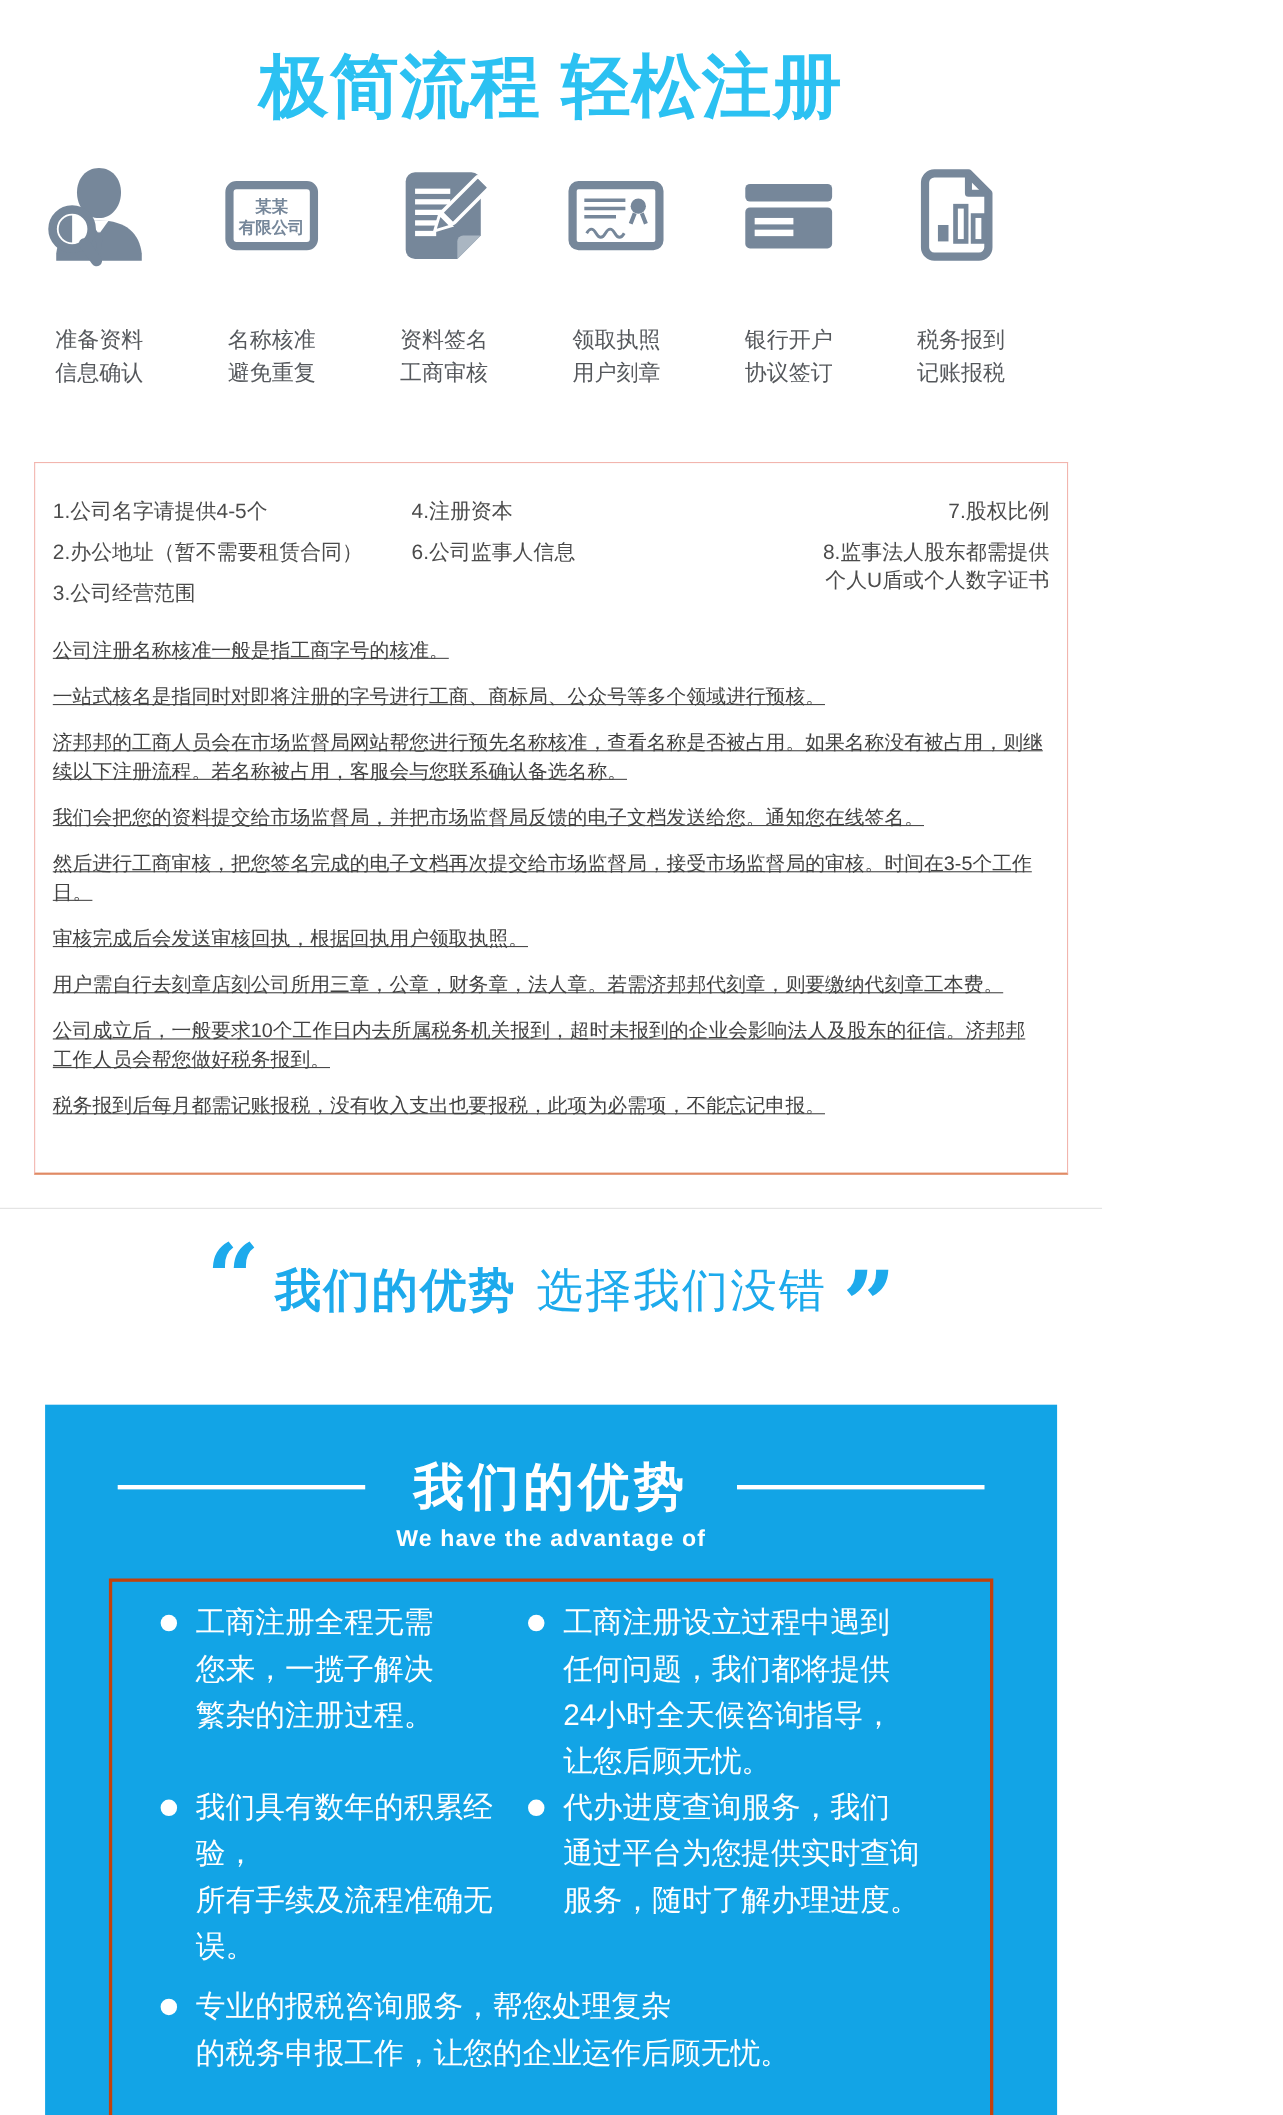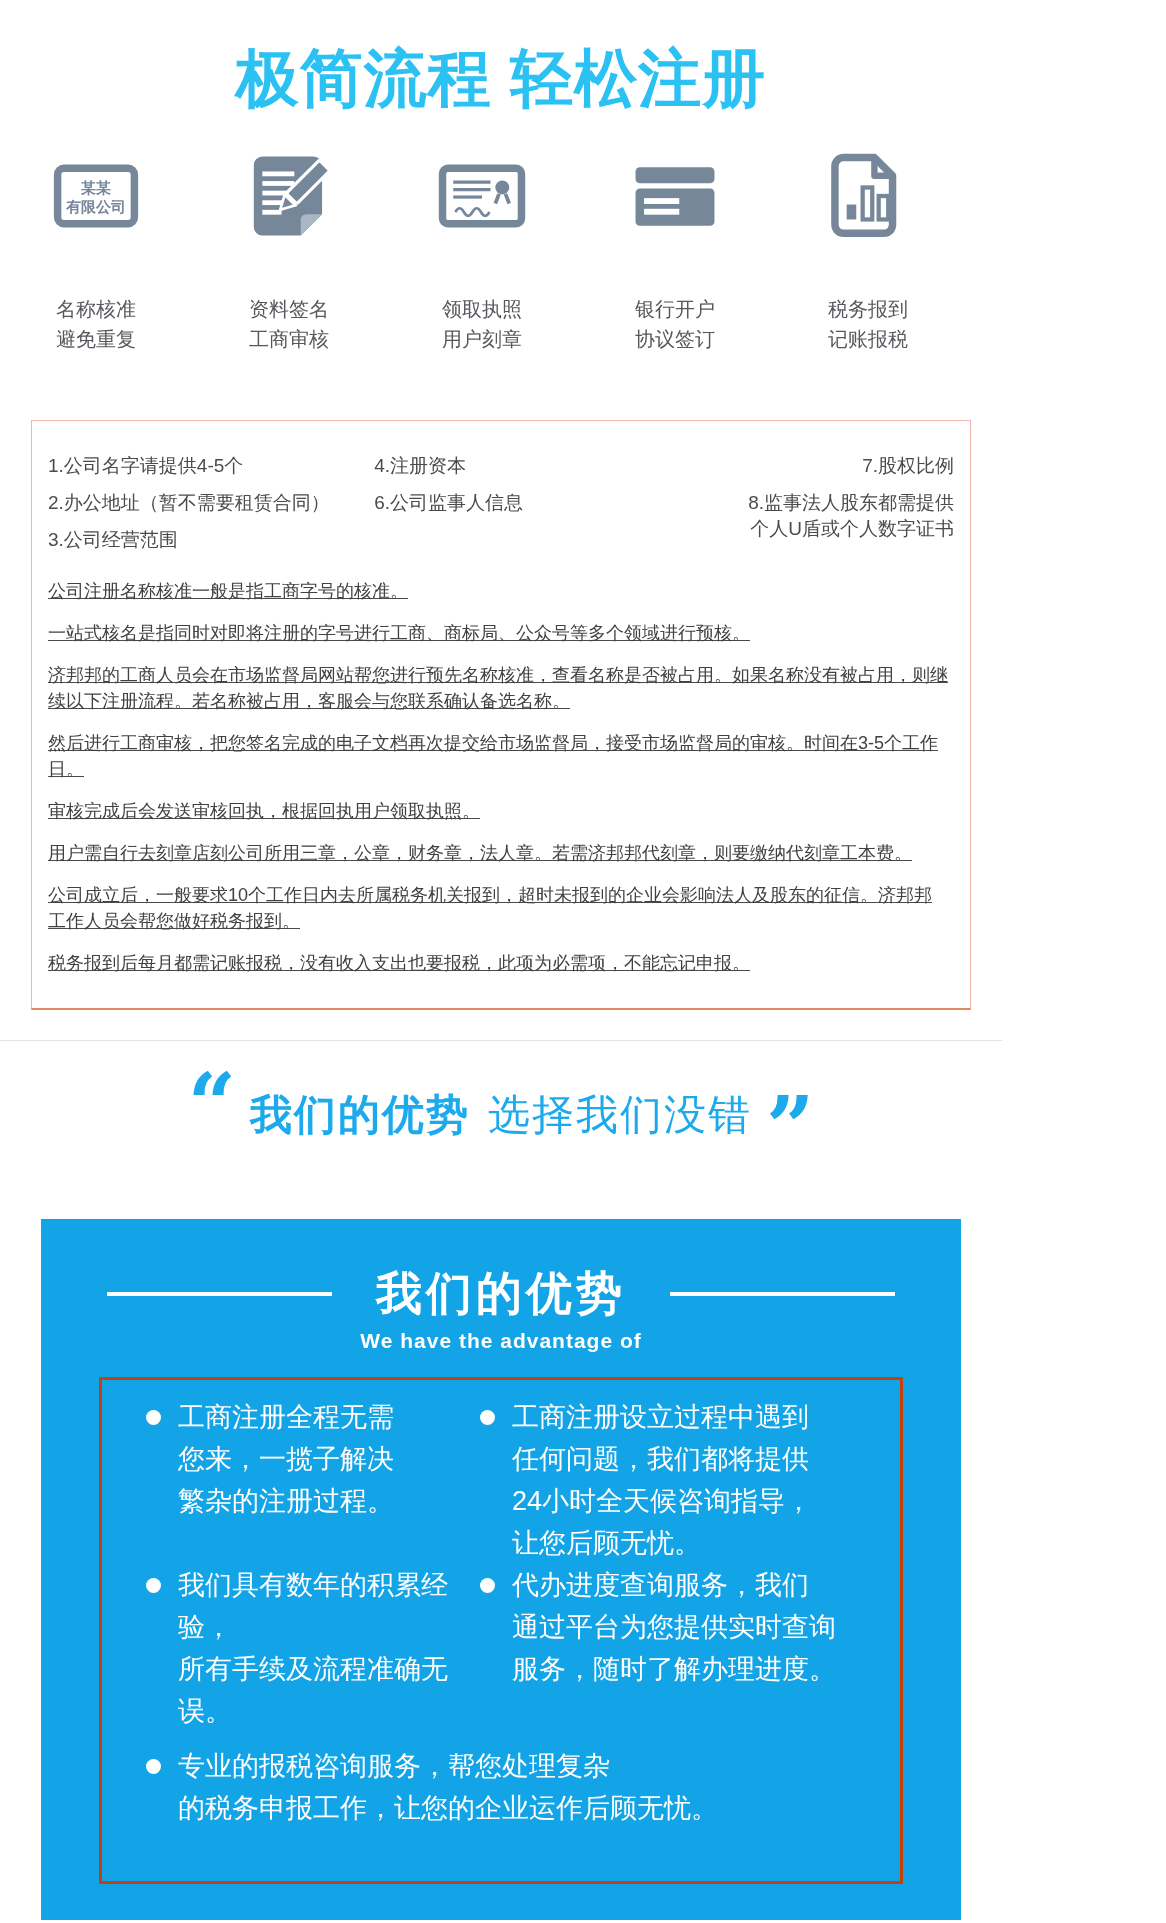--- a/index.html
+++ b/index.html
@@ -16,21 +16,21 @@
   .steps { display:flex; justify-content:space-between; margin:18px 50px 0 12px; }
   .step { width:168px; display:flex; flex-direction:column; align-items:center; }
   .step-iconbox { height:112px; display:flex; align-items:center; }
   .step-label { margin-top:42px; font-size:20px; line-height:30px; color:#55585c; text-align:center; }
   .icon-gray { color:#76879a; }
 
   
   .req-box {
     margin:66px 31px 0 31px;
     border:1px solid #f2b5ae; border-bottom:2px solid #e08a64;
-    padding:32px 16px 16px 16px;
+    padding:32px 16px 32px 16px;
     background:#fff;
   }
   .req-cols { display:flex; }
   .req-col1 { width:36%; }
   .req-col2 { width:35%; }
   .req-col3 { width:29%;text-align:right; }
   .req-item { font-size:19px; color:#4b4b4b; line-height:26px; margin:0 0 11px 0; white-space:pre-line; }
   .req-paragraphs { margin-top:14px; padding-right:4px;text-decoration:underline; }
   .req-paragraphs p { font-size:18px; color:#414141; line-height:26px; margin:0 0 16px 0; }
 
@@ -69,20 +69,37 @@
 </style>
 </head>
 <body>
 
 <div class="page">
 
   <div class="main-title">极简流程 轻松注册</div>
 
   <div class="steps">
 
+    <div class="step">
+      <div class="step-iconbox">
+        <svg class="icon-gray" width="100" height="100" viewBox="0 0 90 90">
+          <path fill="currentColor" d="M45 6 C56 6 63 15 63 26 C63 38 55 47 45 47 C35 47 27 38 27 26 C27 15 34 6 45 6 Z"></path>
+          <path fill="currentColor" d="M45 49 C68 49 78 60 80 76 L80 82 L10 82 L10 76 C12 60 22 49 45 49 Z"></path>
+          <path fill="#ffffff" d="M37 49 L45 60 L53 49 Z"></path>
+          <path fill="currentColor" d="M45 58 L48 63 L46 76 L44 76 L42 63 Z"></path>
+          <circle cx="23" cy="56" r="16" fill="#ffffff" stroke="currentColor" stroke-width="7"></circle>
+          <path fill="currentColor" d="M23 45 a11 11 0 0 0 0 22 Z"></path>
+          <line x1="33" y1="68" x2="43" y2="82" stroke="currentColor" stroke-width="9" stroke-linecap="round"></line>
+        </svg>
+      </div>
+      <div class="step-label">
+        <div>准备资料</div>
+        <div>信息确认</div>
+      </div>
+    </div>
 
     <div class="step">
       <div class="step-iconbox">
         <svg class="icon-gray" width="96" height="96" viewBox="0 0 90 90">
           <rect x="9" y="19" width="72" height="52" rx="6" fill="#ffffff" stroke="currentColor" stroke-width="7"></rect>
           <text x="45" y="42" text-anchor="middle" font-size="14" font-weight="bold" fill="currentColor">某某</text>
           <text x="45" y="60" text-anchor="middle" font-size="14" font-weight="bold" fill="currentColor">有限公司</text>
         </svg>
       </div>
       <div class="step-label">
@@ -178,20 +195,21 @@
       <div class="req-col3">
         <div class="req-item">7.股权比例</div>
         <div class="req-item">8.监事法人股东都需提供
 个人U盾或个人数字证书</div>
       </div>
     </div>
     <div class="req-paragraphs">
       <p>公司注册名称核准一般是指工商字号的核准。</p>
       <p>一站式核名是指同时对即将注册的字号进行工商、商标局、公众号等多个领域进行预核。</p>
       <p>济邦邦的工商人员会在市场监督局网站帮您进行预先名称核准，查看名称是否被占用。如果名称没有被占用，则继续以下注册流程。若名称被占用，客服会与您联系确认备选名称。</p>
+      <p>我们会把您的资料提交给市场监督局，并把市场监督局反馈的电子文档发送给您。通知您在线签名。</p>
       <p>然后进行工商审核，把您签名完成的电子文档再次提交给市场监督局，接受市场监督局的审核。时间在3-5个工作日。</p>
       <p>审核完成后会发送审核回执，根据回执用户领取执照。</p>
       <p>用户需自行去刻章店刻公司所用三章，公章，财务章，法人章。若需济邦邦代刻章，则要缴纳代刻章工本费。</p>
       <p>公司成立后，一般要求10个工作日内去所属税务机关报到，超时未报到的企业会影响法人及股东的征信。济邦邦工作人员会帮您做好税务报到。</p>
       <p>税务报到后每月都需记账报税，没有收入支出也要报税，此项为必需项，不能忘记申报。</p>
     </div>
   </div>
 
   <hr class="section-divider">
 

